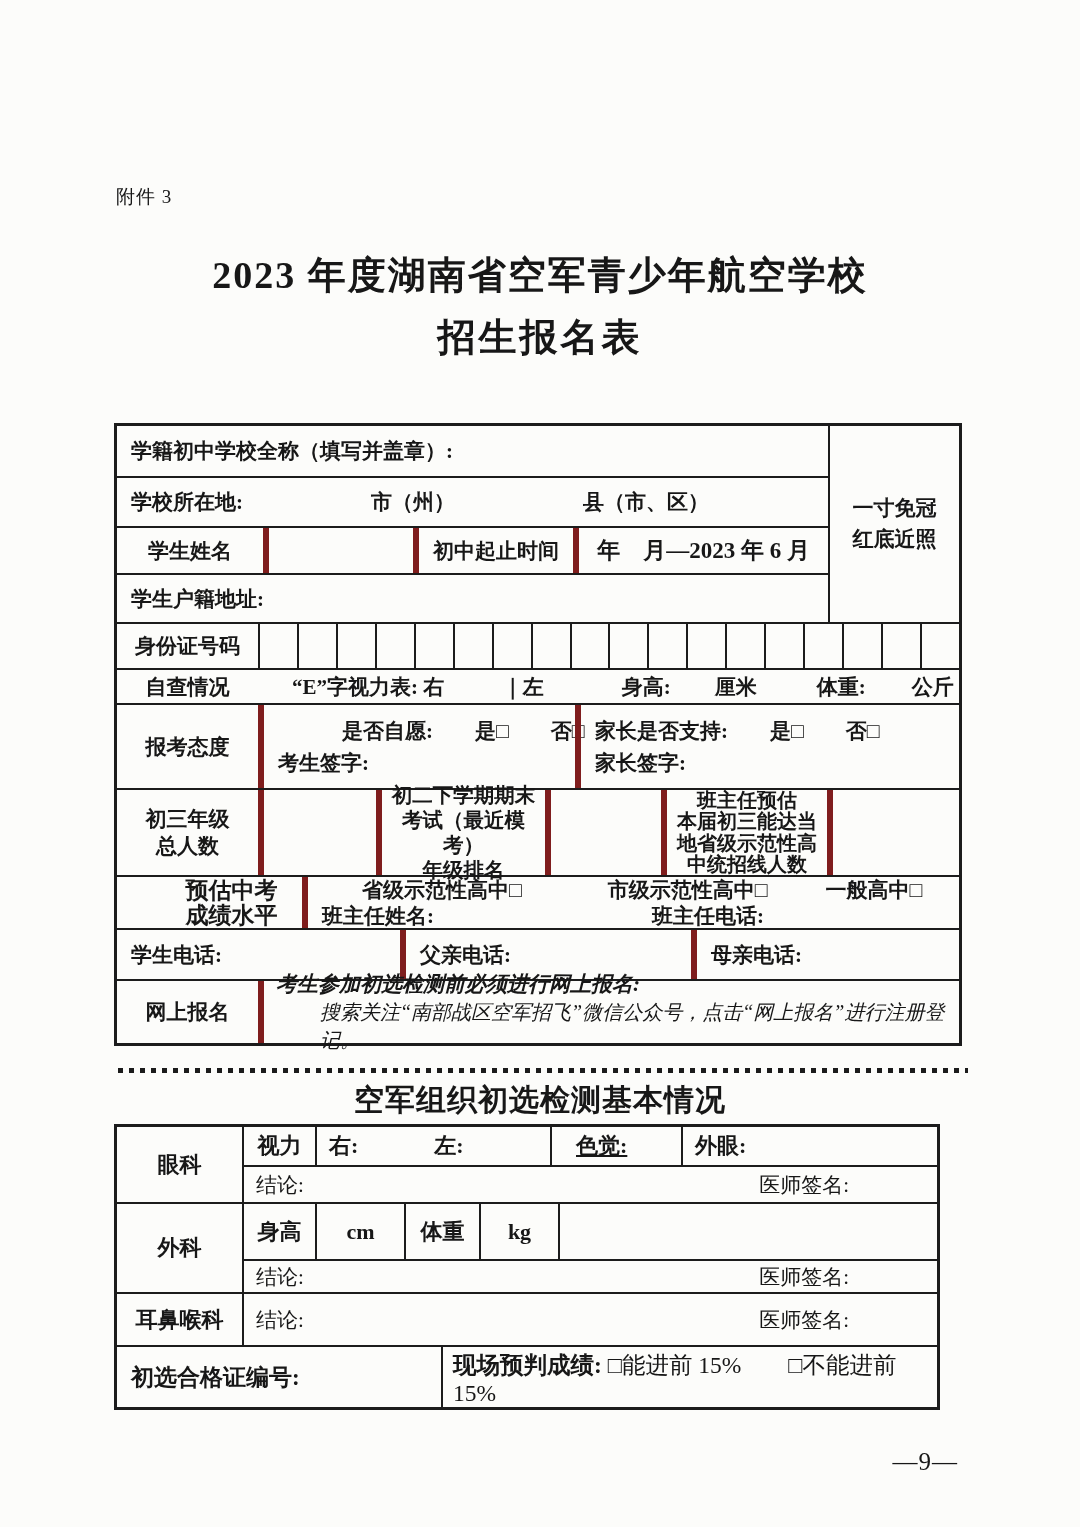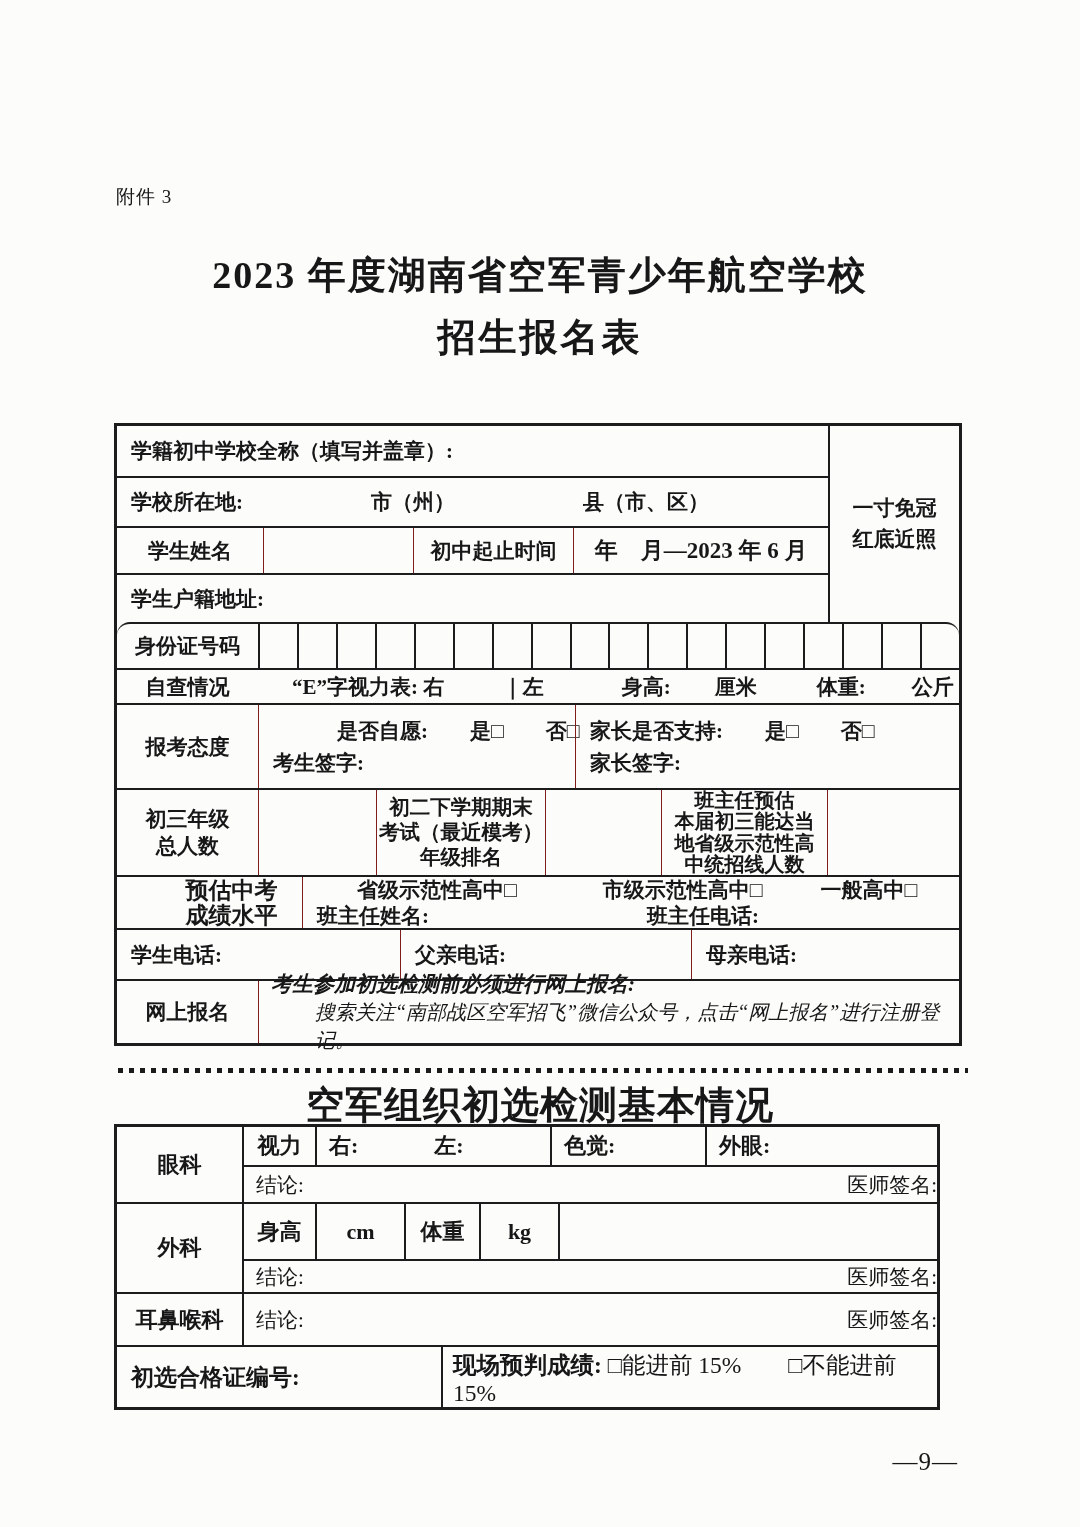--- a/index.html
+++ b/index.html
@@ -29,26 +29,26 @@
   .t1-upper { display:flex; }
   .t1-upper-left { width:711px; }
   .photo-cell {
     flex:1; border-left:2px solid #1c1c1c;
     display:flex; align-items:center; justify-content:center;
     text-align:center; white-space:pre-line; line-height:31px; font-size:21px;
   }
   .r { border-top:2px solid #1c1c1c; display:flex; align-items:stretch; }
   .r.first { border-top:none; }
   .cell { display:flex; align-items:center; }
-  .cell + .cell { border-left:1px solid #7f1d1d; }
+  .cell + .cell { border-left:6px solid #7f1d1d; }
   .r1 { height:50px; }
   .r2 { height:50px; }
   .r3 { height:47px; }
   .r4 { height:49px; }
-  .r5 { height:46px;border-radius:13px; }
+  .r5 { height:46px; }
   .r6 { height:35px; }
   .r7 { height:85px; }
   .r8 { height:87px; }
   .r9 { height:53px; }
   .r10 { height:51px; }
   .r11 { height:64px; }
   .pl { padding-left:14px; }
   .lbl-c { width:141px; justify-content:center; text-align:center; }
   .r2 .city { margin-left:128px; }
   .r2 .county { margin-left:128px; }
@@ -90,21 +90,21 @@
 
   
   .dotted {
     position:absolute; left:118px; top:1068px; width:850px; height:5px;
     background-image:repeating-linear-gradient(to right,#1b1b1b 0 5px,transparent 5px 11px);
   }
 
   
   .sec2-title {
     position:absolute; left:0; top:1080px; width:100%;
-    text-align:center; font-size:38px; font-weight:bold; letter-spacing:1px;
+    text-align:center; font-size:30px; font-weight:bold; letter-spacing:1px;
   }
   .t2 {
     position:absolute; left:114px; top:1124px; width:826px;
     border:3px solid #1c1c1c; font-size:22px;
   }
   .t2 .grp { display:flex; border-top:2px solid #1c1c1c; }
   .t2 .grp.first { border-top:none; }
   .t2 .dept {
     width:125px; display:flex; align-items:center; justify-content:center;
     font-weight:bold; text-align:center;
@@ -117,25 +117,25 @@
   .t2 .sb1 { height:55px; }
   .t2 .sb2 { height:33px; }
   .t2 .rc { height:53px; }
   .t2 .rd { height:62px; }
   .t2 .cell2 { display:flex; align-items:center; }
   .t2 .cell2 + .cell2 { border-left:2px solid #1c1c1c; }
   .t2 .w-vision { width:71px; justify-content:center; font-weight:bold; }
   .t2 .w-rl { width:235px; }
   .t2 .w-rl .right { margin-left:12px; font-weight:bold; }
   .t2 .w-rl .left { margin-left:76px; font-weight:bold; }
-  .t2 .w-color { width:155px; padding-left:12px; font-weight:bold; }
+  .t2 .w-color { width:131px; padding-left:24px; font-weight:bold;text-decoration:underline; }
   .t2 .w-outer { flex:1; padding-left:12px; font-weight:bold; }
   .t2 .conclusion {
     flex:1; display:flex; align-items:center; justify-content:space-between;
-    padding-left:12px; font-size:21px; font-weight:normal;
+    padding-left:12px; padding-right:88px; font-size:21px; font-weight:normal;
   }
   .t2 .w-h { width:71px; justify-content:center; font-weight:bold; }
   .t2 .w-cm { width:89px; justify-content:center; font-weight:bold; }
   .t2 .w-w { width:75px; justify-content:center; font-weight:bold; }
   .t2 .w-kg { width:79px; justify-content:center; font-weight:bold; }
   .t2 .w-rest { flex:1; }
   .t2 .cert {
     width:324px; display:flex; align-items:center; padding-left:14px;
     font-weight:bold; font-size:23px;
   }

